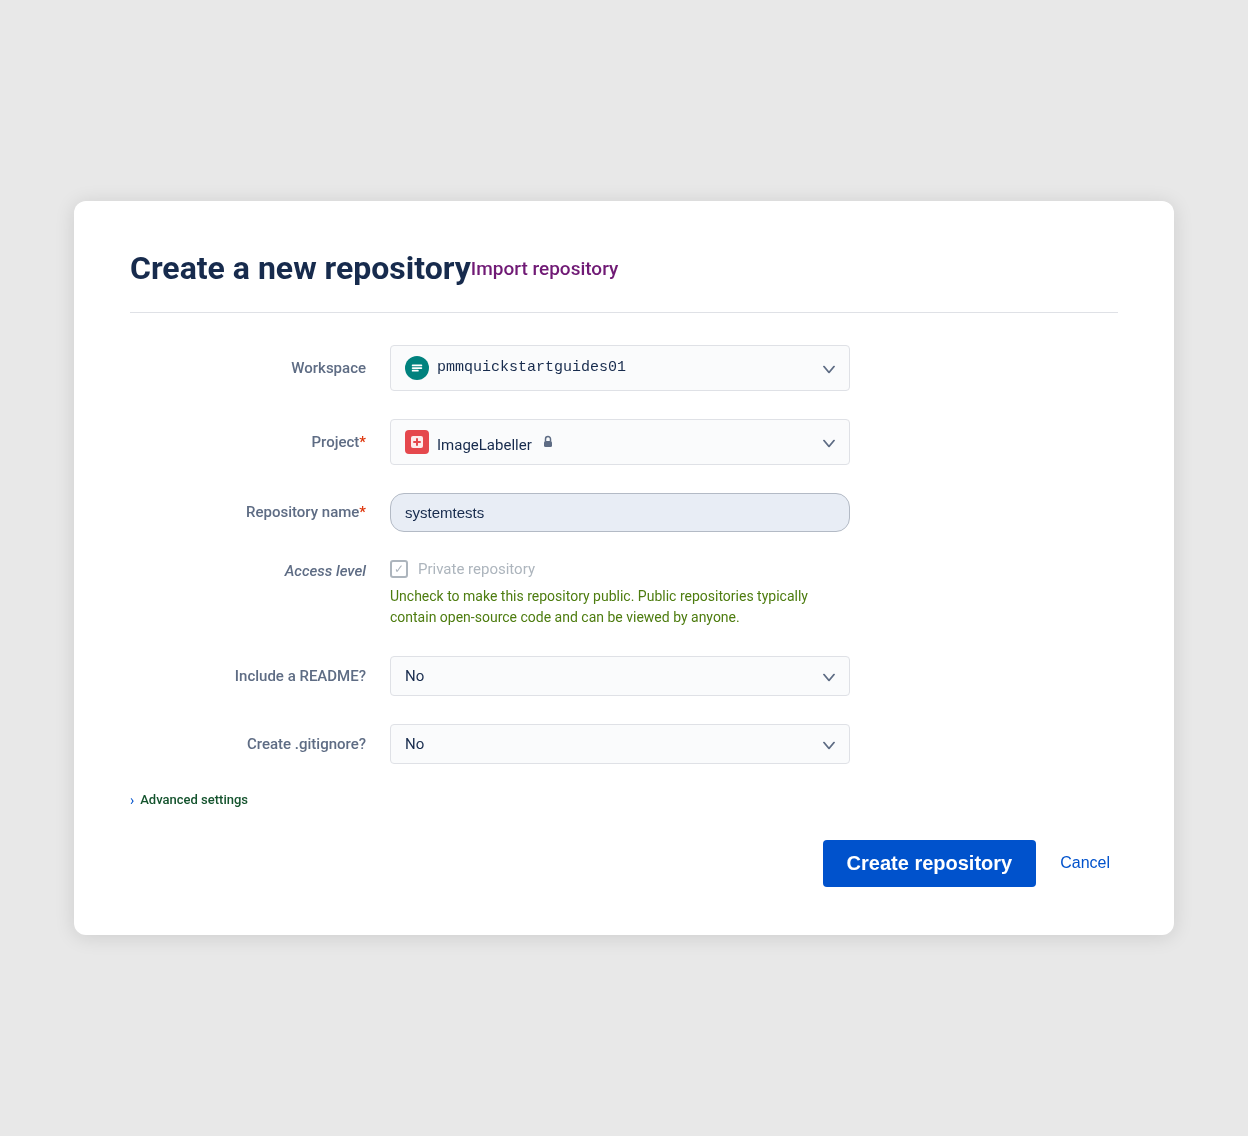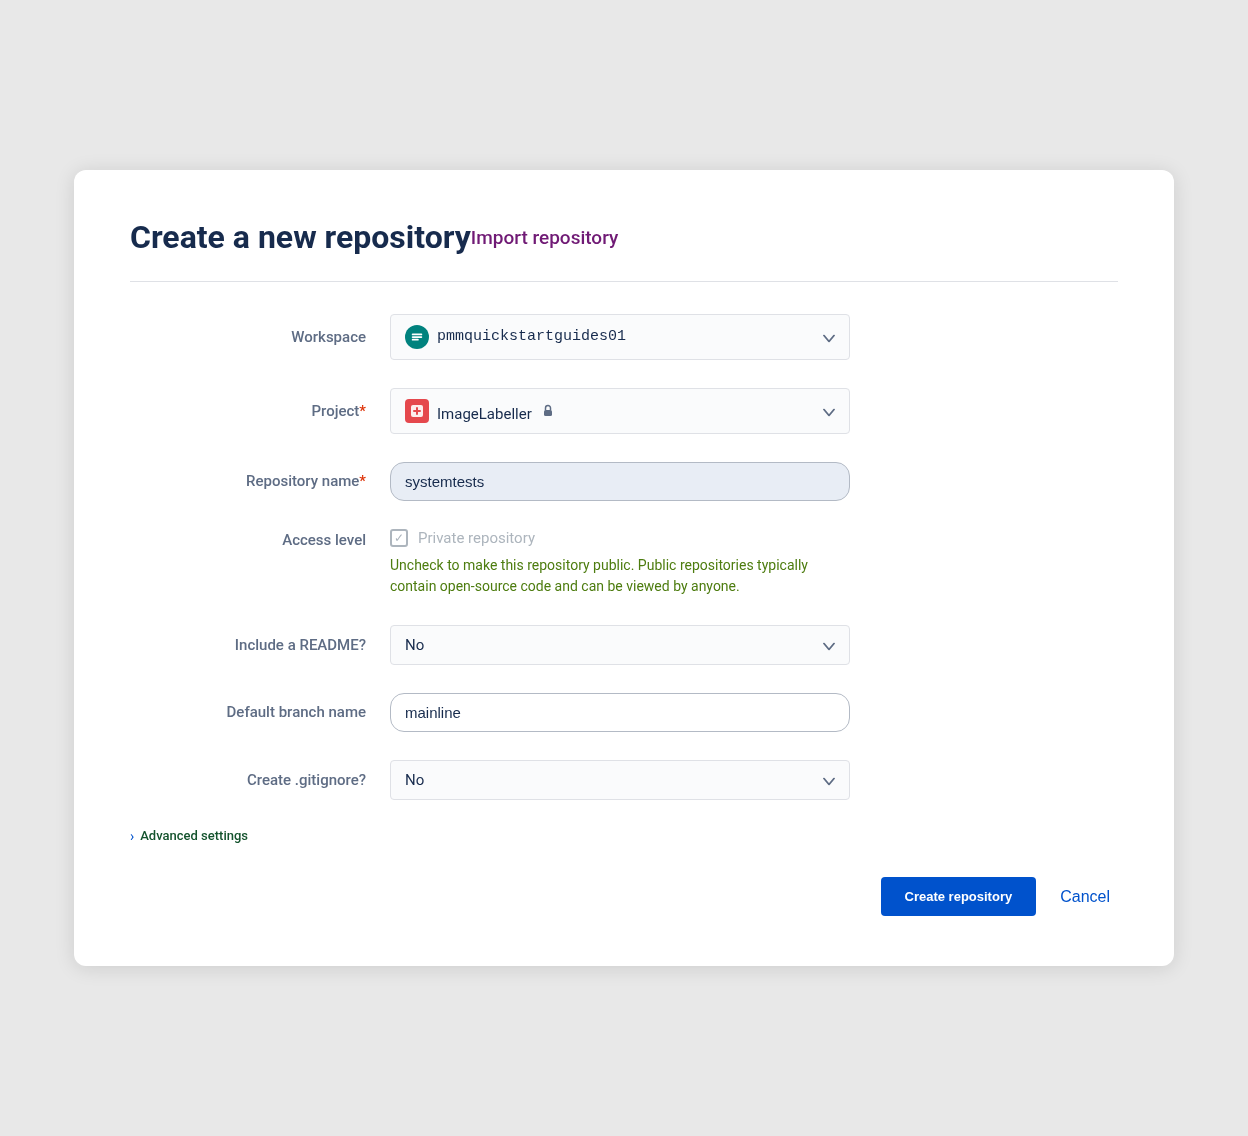--- a/index.html
+++ b/index.html
@@ -201,21 +201,21 @@
       align-items: center;
       gap: 16px;
       margin-top: 8px;
     }
     .btn-primary {
       background: #0052cc;
       color: #fff;
       border: none;
       border-radius: 4px;
       padding: 12px 24px;
-      font-size: 13px;
+      font-size: 20px;
       font-weight: 600;
       cursor: pointer;
       white-space: nowrap;
     }
     .btn-cancel {
       background: transparent;
       color: #0052cc;
       border: none;
       font-size: 16px;
       font-weight: 500;
@@ -299,21 +299,21 @@
   <div class="form-row">
     <label class="form-label">
       <span>Repository name</span><span class="required">*</span>
     </label>
     <div class="form-control">
       <input type="text" class="text-input" value="systemtests" style="">
     </div>
   </div>
 
   <div class="form-row top-align">
-    <label class="form-label" style="padding-top:2px;">Access level</label>
+    <label class="form-label" style="padding-top:2px;font-style:italic;">Access level</label>
     <div class="form-control access-level-wrapper">
       <div class="private-repo-row">
         <div class="checkbox-custom checked">
           <span class="checkbox-checkmark">✓</span>
         </div>
         <span class="private-label">Private repository</span>
       </div>
       <p class="access-description">Uncheck to make this repository public. Public repositories typically contain open-source code and can be viewed by anyone.</p>
     </div>
   </div>
@@ -325,28 +325,20 @@
         <span style="font-size:15px;color:#172b4d;flex:1;">No</span>
         <span class="chevron-down">
           <svg width="12" height="8" viewBox="0 0 12 8" fill="none">
               <path d="M1 1L6 7L11 1" stroke="#5e6c84" stroke-width="1.8" stroke-linecap="round" stroke-linejoin="round"></path>
             </svg>
         </span>
       </div>
     </div>
   </div>
 
-  <div class="form-row">
-    <label class="form-label" style="line-height:1.4;">
-      <span>Default branch name</span>
-    </label>
-    <div class="form-control">
-      <input type="text" class="text-input" value="mainline" style="background: rgb(255, 255, 255);">
-    </div>
-  </div>
 
   <div class="form-row">
     <label class="form-label">Create .gitignore?</label>
     <div class="form-control">
       <div class="workspace-display">
         <span style="font-size:15px;color:#172b4d;flex:1;">No</span>
         <span class="chevron-down">
           <svg width="12" height="8" viewBox="0 0 12 8" fill="none">
               <path d="M1 1L6 7L11 1" stroke="#5e6c84" stroke-width="1.8" stroke-linecap="round" stroke-linejoin="round"></path>
             </svg>

